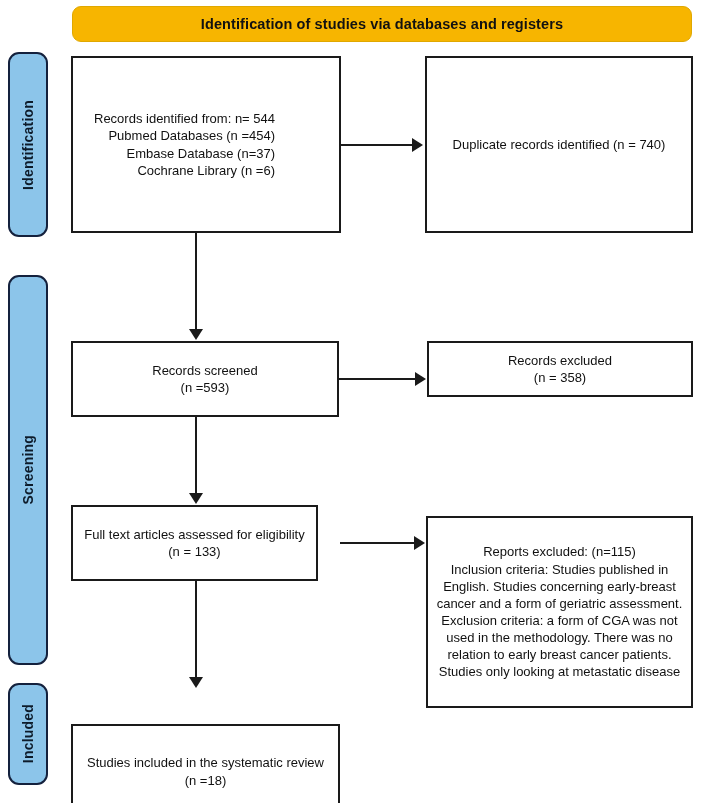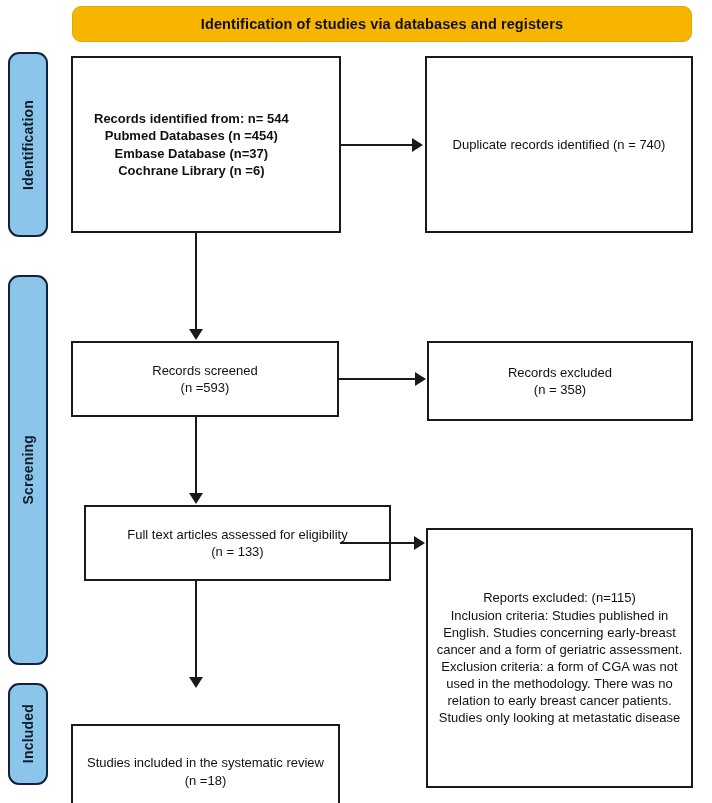--- a/index.html
+++ b/index.html
@@ -79,30 +79,29 @@
     padding: 4px 8px;
   }
   .flow-box-text {
     font-size: 13px;
     line-height: 1.32;
     color: #111111;
     text-align: center;
     white-space: pre-line;
   }
   .flow-box-text.left-align {
-    text-align: center;
-    font-weight: bold;
+    text-align: right;
   }
 
   #box-records-identified { left: 71px;  top: 56px;  width: 270px; height: 177px; justify-content: flex-start; }
   #box-duplicates         { left: 425px; top: 56px;  width: 268px; height: 177px; }
   #box-records-screened   { left: 71px;  top: 341px; width: 268px; height: 76px; }
-  #box-records-excluded   { left: 427px; top: 341px; width: 266px; height: 80px; }
-  #box-fulltext           { left: 84px;  top: 505px; width: 307px; height: 76px; }
-  #box-reports-excluded   { left: 426px; top: 528px; width: 267px; height: 260px; }
+  #box-records-excluded   { left: 427px; top: 341px; width: 266px; height: 56px; }
+  #box-fulltext           { left: 71px;  top: 505px; width: 247px; height: 76px; }
+  #box-reports-excluded   { left: 426px; top: 516px; width: 267px; height: 192px; }
   #box-included-studies   { left: 71px;  top: 688px; width: 269px; height: 95px; margin-top: 36px; }
 
   #box-records-identified .flow-box-text { padding-left: 13px; }
 
   .criteria-label { font-weight: normal; }
 
   
   .connector {
     position: absolute;
     background: #1a1a1a;

